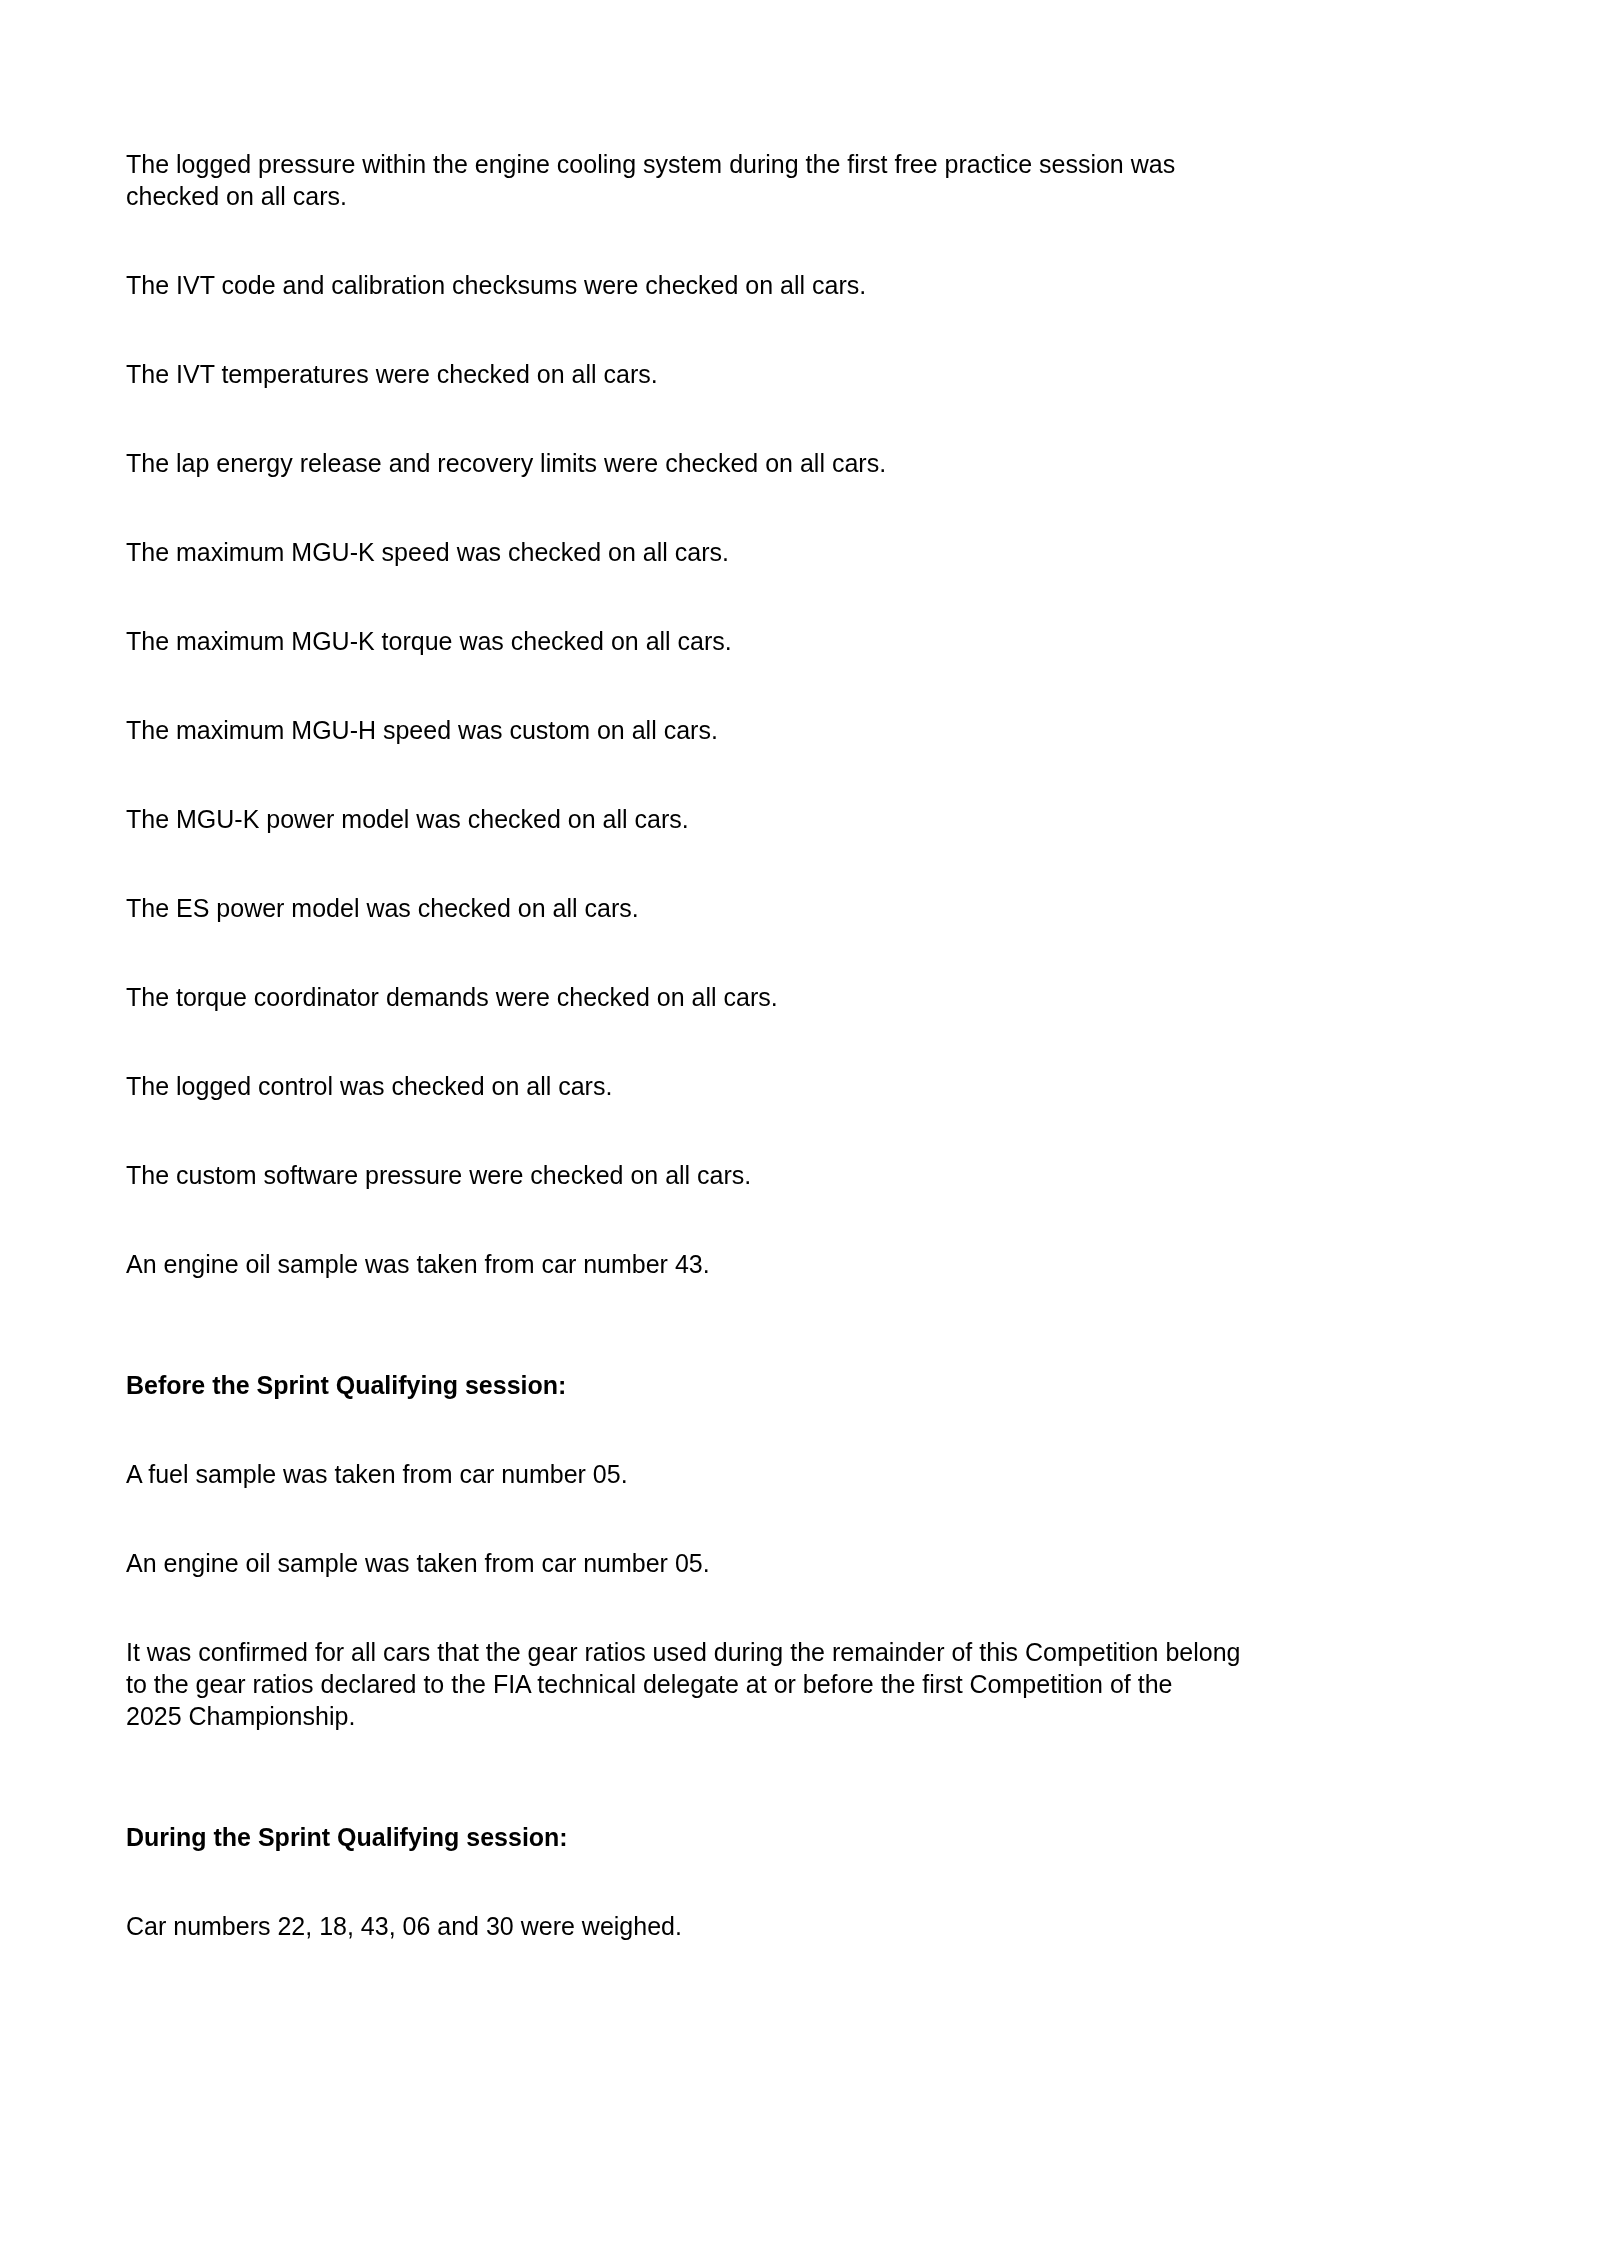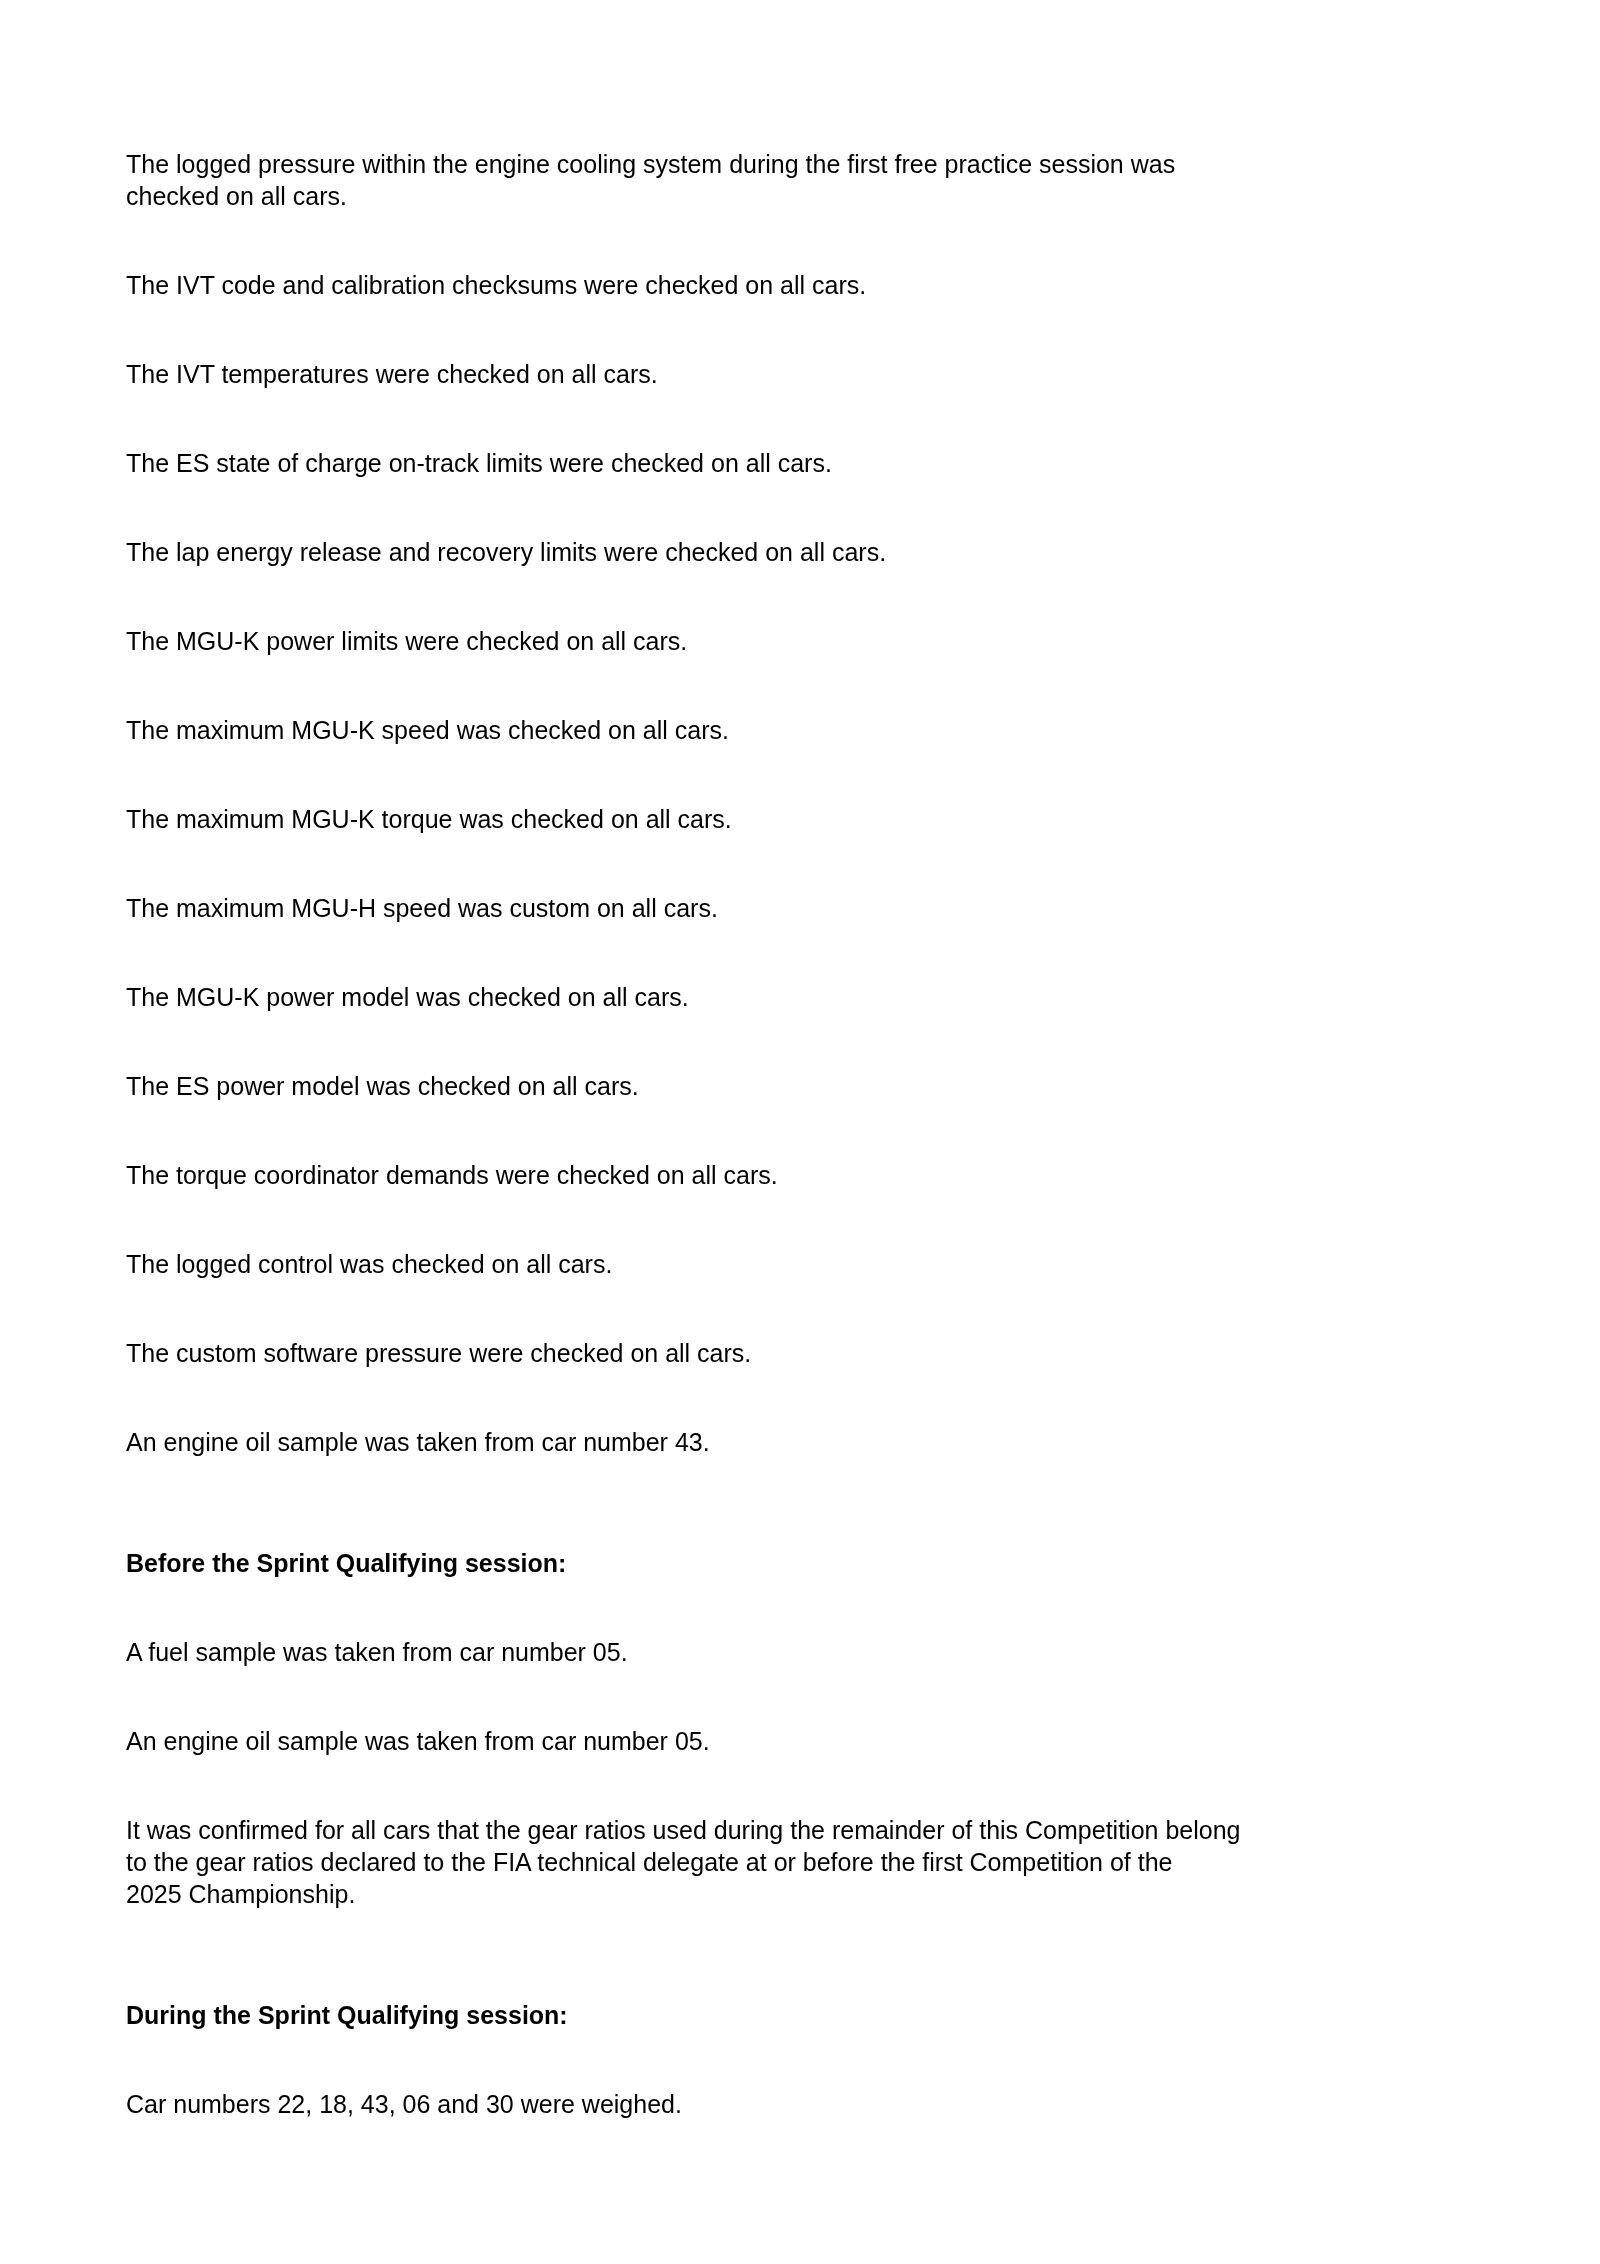--- a/index.html
+++ b/index.html
@@ -34,23 +34,21 @@
   }
 </style>
 </head>
 <body>
 
 <main class="page">
   <p class="para">The logged pressure within the engine cooling system during the first free practice session was
 checked on all cars.</p>
   <p class="para">The IVT code and calibration checksums were checked on all cars.</p>
   <p class="para">The IVT temperatures were checked on all cars.</p>
-  <p class="para">The ES state of charge on-track limits were checked on all cars.</p>
   <p class="para">The lap energy release and recovery limits were checked on all cars.</p>
-  <p class="para">The MGU-K power limits were checked on all cars.</p>
   <p class="para">The maximum MGU-K speed was checked on all cars.</p>
   <p class="para">The maximum MGU-K torque was checked on all cars.</p>
   <p class="para">The maximum MGU-H speed was custom on all cars.</p>
   <p class="para">The MGU-K power model was checked on all cars.</p>
   <p class="para">The ES power model was checked on all cars.</p>
   <p class="para">The torque coordinator demands were checked on all cars.</p>
   <p class="para">The logged control was checked on all cars.</p>
   <p class="para">The custom software pressure were checked on all cars.</p>
   <p class="para">An engine oil sample was taken from car number 43.</p>
   <p class="heading">Before the Sprint Qualifying session:</p>

